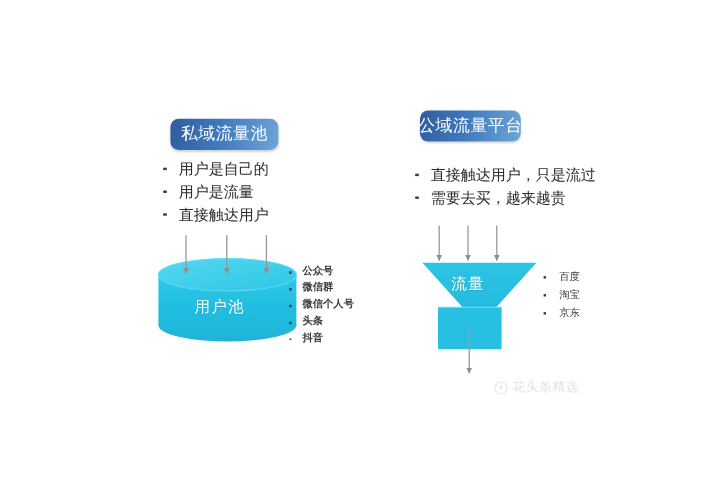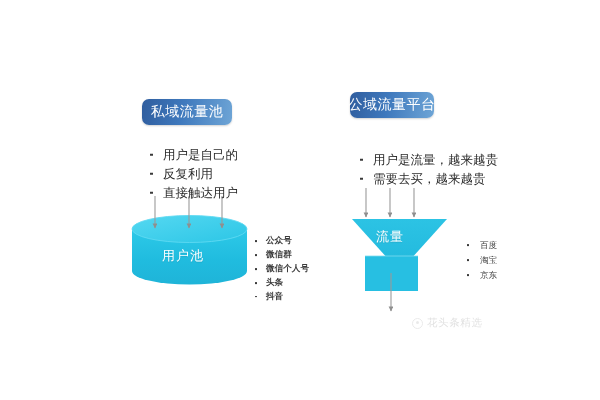--- a/index.html
+++ b/index.html
@@ -43,21 +43,21 @@
   }
   #badge-public {
     left: 350px; top: 92px;
     width: 84px; height: 26px;
   }
 
   
   .bullets {
     position: absolute;
     list-style: none;
-    margin: 14px;
+    margin: 0;
     padding: 0;
   }
   .bullets li {
     position: relative;
     padding-left: 15px;
     line-height: 1.52;
     white-space: nowrap;
   }
   .bullets li .dot {
     position: absolute;
@@ -189,26 +189,26 @@
 
   <line x1="391" y1="273" x2="391" y2="311" stroke="#9a9a9a" stroke-width="1.1" fill="none" marker-end="url(#arrowHead)"></line>
 </svg>
 
 <div class="badge" id="badge-private">私域流量池</div>
 
 <div class="badge" id="badge-public">公域流量平台</div>
 
 <ul class="bullets" id="bullets-private">
   <li><span class="dot"></span><span>用户是自己的</span></li>
-  <li><span class="dot"></span><span>反复利用</span></li>
+  <li><span class="dot"></span><span>用户是流量</span></li>
   <li><span class="dot"></span><span>直接触达用户</span></li>
 </ul>
 
 <ul class="bullets" id="bullets-public">
-  <li><span class="dot"></span><span>用户是流量，越来越贵</span></li>
+  <li><span class="dot"></span><span>直接触达用户，只是流过</span></li>
   <li><span class="dot"></span><span>需要去买，越来越贵</span></li>
 </ul>
 
 <ul class="bullets" id="bullets-pool">
   <li><span class="dot"></span><span>公众号</span></li>
   <li><span class="dot"></span><span>微信群</span></li>
   <li><span class="dot"></span><span>微信个人号</span></li>
   <li><span class="dot"></span><span>头条</span></li>
   <li><span class="dot"></span><span>抖音</span></li>
 </ul>

